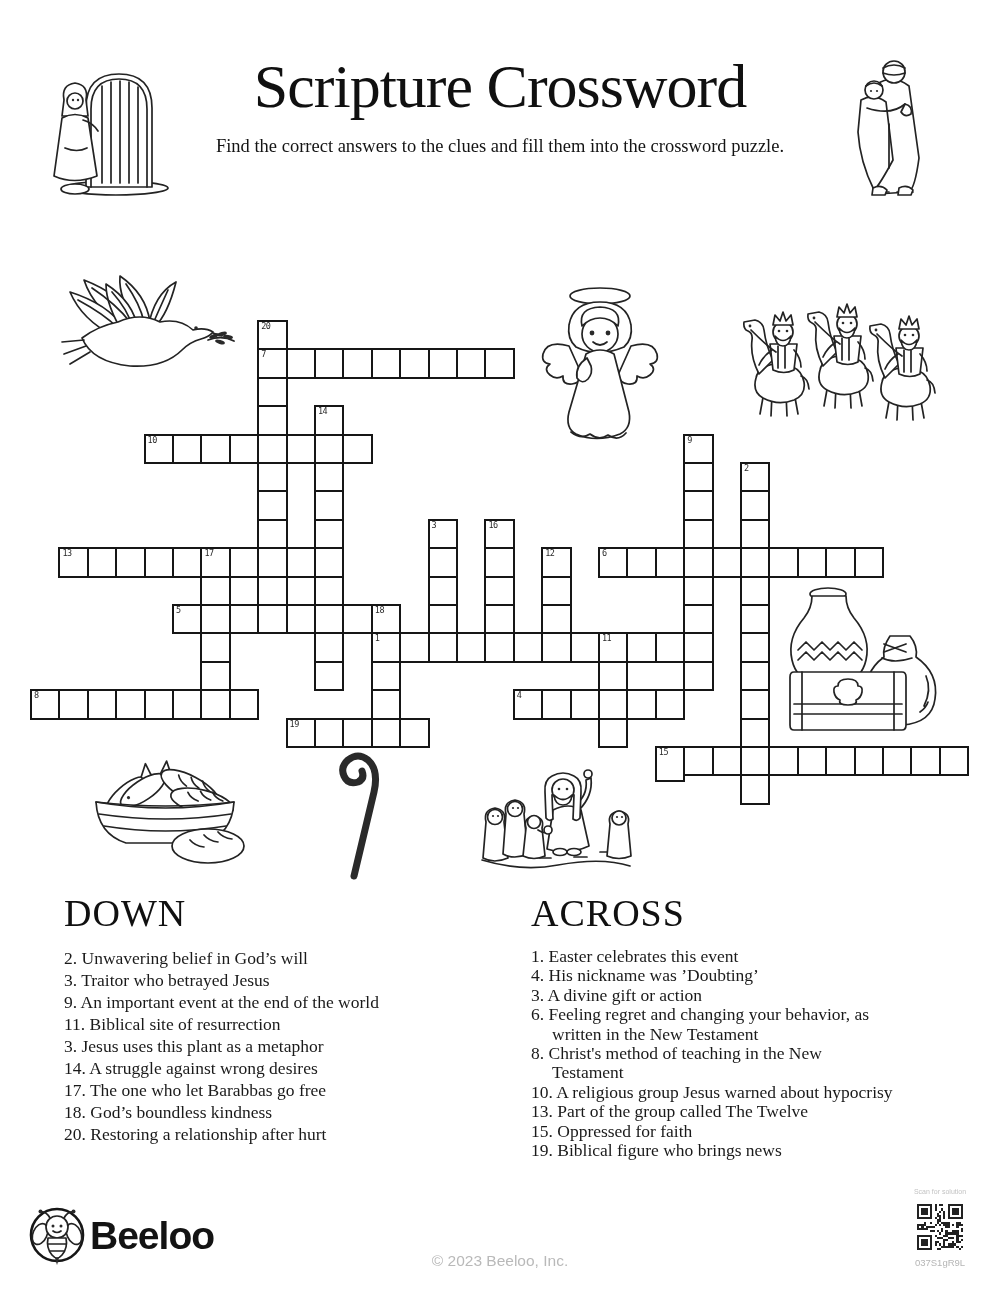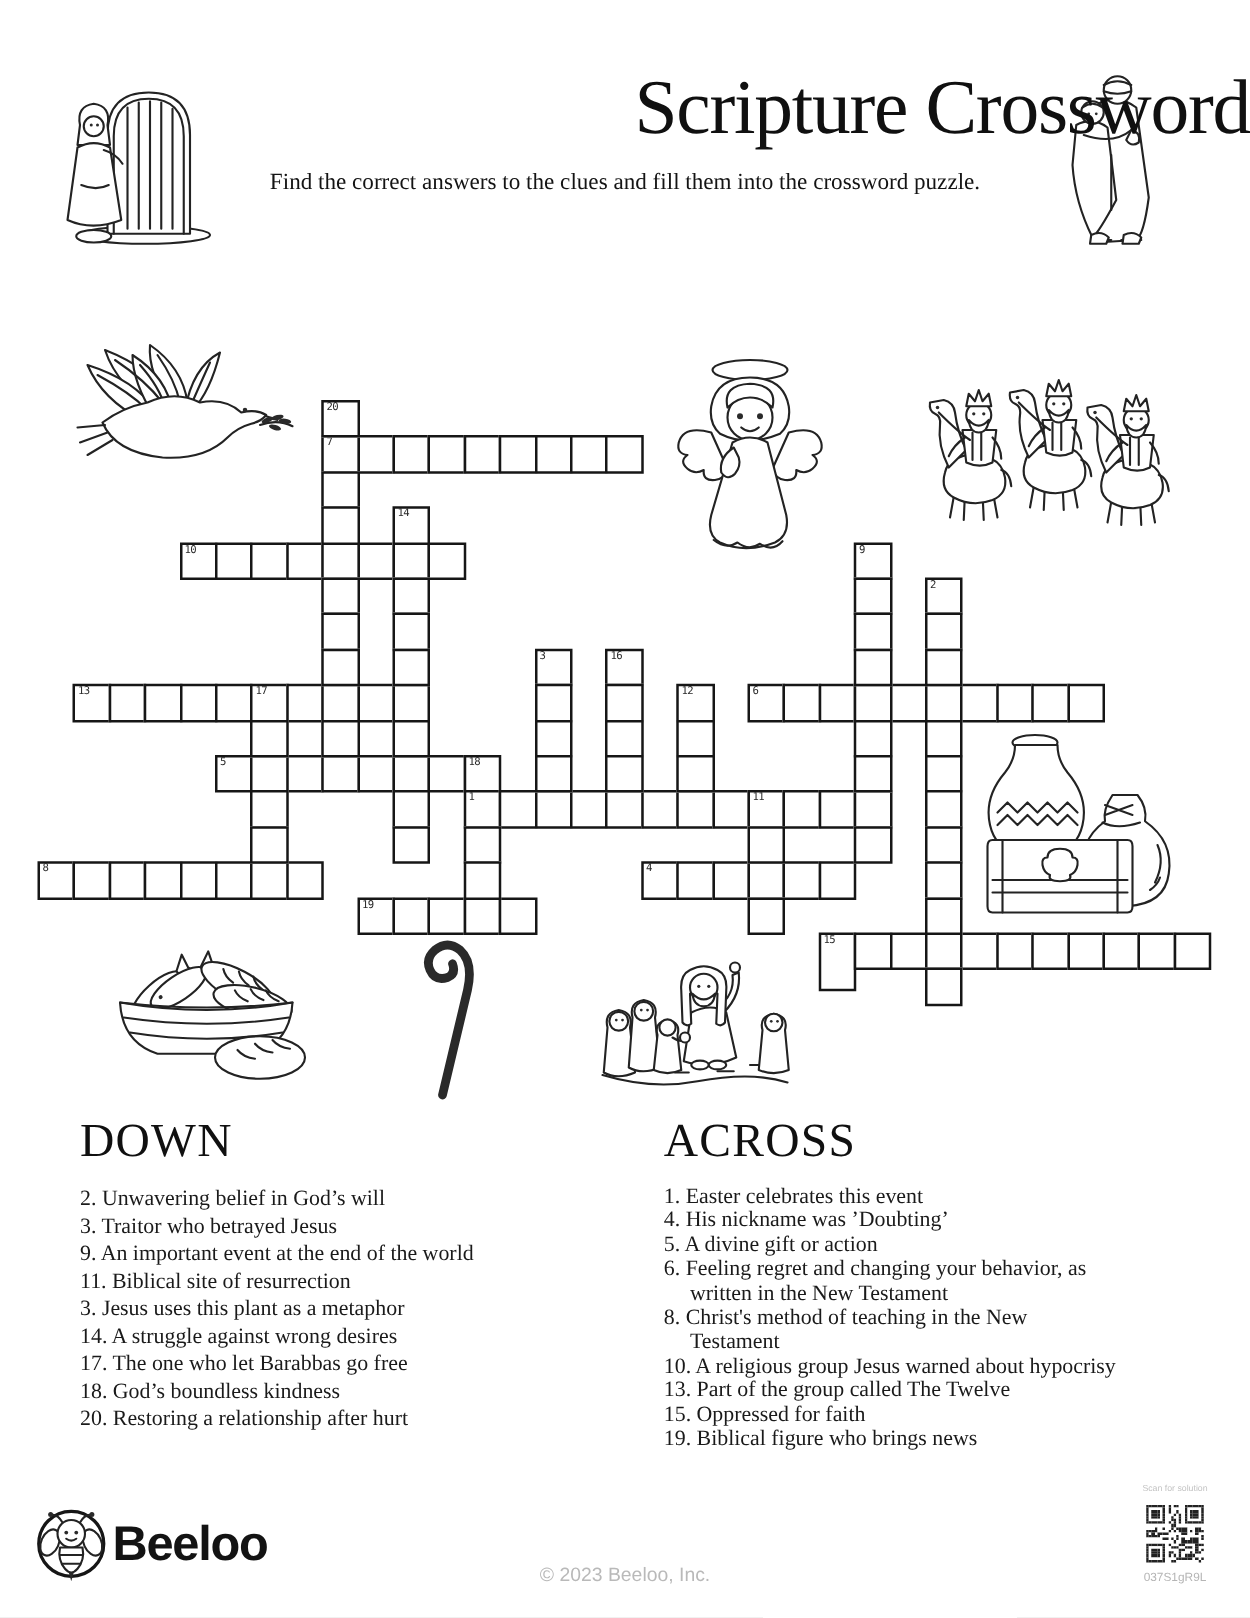--- a/index.html
+++ b/index.html
@@ -4,21 +4,21 @@
 <style>
   html,body{margin:0;padding:0;background:#e8e8e8;}
   .page{position:relative;width:1000px;height:1294px;background:#ffffff;margin:0 auto;
         font-family:"Liberation Serif","DejaVu Serif",serif;color:#161616;overflow:hidden;}
   svg{position:absolute;overflow:visible;}
   svg *{vector-effect:non-scaling-stroke;}
   .line{fill:none;stroke:#232323;stroke-width:1.7;stroke-linecap:round;stroke-linejoin:round;}
   .fillw{fill:#ffffff;stroke:#232323;stroke-width:1.7;stroke-linejoin:round;}
   .solid{fill:#2a2a2a;stroke:none;}
 
-  .title{position:absolute;left:0;right:0;top:54px;text-align:right;
+  .title{position:absolute;left:0;right:0;top:54px;text-align:center;
          font-size:62px;line-height:64px;font-weight:500;letter-spacing:-1px;color:#101010;}
   .subtitle{position:absolute;left:0;right:0;top:136px;text-align:center;
             font-size:18.5px;color:#141414;}
 
   .grid-layer{position:absolute;left:0;top:0;}
   .cell{position:absolute;background:#fff;border:2px solid #161616;box-sizing:border-box;}
   .cellnum{position:absolute;top:-1px;left:2px;
            font-family:"DejaVu Sans Mono","Liberation Mono",monospace;
            font-size:8.5px;line-height:10px;color:#2b2b2b;letter-spacing:-0.5px;}
 
@@ -313,21 +313,21 @@
       <div class="cell" style="left: 598px; top: 689.2px; width: 30.4px; height: 30.4px;"></div>
       <div class="cell" style="left: 626.4px; top: 689.2px; width: 30.4px; height: 30.4px;"></div>
       <div class="cell" style="left: 654.8px; top: 689.2px; width: 30.4px; height: 30.4px;"></div>
       <div class="cell" style="left: 285.6px; top: 717.6px; width: 30.4px; height: 30.4px;">
         <span class="cellnum">19</span>
       </div>
       <div class="cell" style="left: 314px; top: 717.6px; width: 30.4px; height: 30.4px;"></div>
       <div class="cell" style="left: 342.4px; top: 717.6px; width: 30.4px; height: 30.4px;"></div>
       <div class="cell" style="left: 370.8px; top: 717.6px; width: 30.4px; height: 30.4px;"></div>
       <div class="cell" style="left: 399.2px; top: 717.6px; width: 30.4px; height: 30.4px;"></div>
-      <div class="cell" style="left: 654.8px; top: 746px; width: 30.4px; height: 47px;">
+      <div class="cell" style="left: 654.8px; top: 746px; width: 30.4px; height: 36px;">
         <span class="cellnum">15</span>
       </div>
       <div class="cell" style="left: 683.2px; top: 746px; width: 30.4px; height: 30.4px;"></div>
       <div class="cell" style="left: 711.6px; top: 746px; width: 30.4px; height: 30.4px;"></div>
       <div class="cell" style="left: 740px; top: 746px; width: 30.4px; height: 30.4px;"></div>
       <div class="cell" style="left: 768.4px; top: 746px; width: 30.4px; height: 30.4px;"></div>
       <div class="cell" style="left: 796.8px; top: 746px; width: 30.4px; height: 30.4px;"></div>
       <div class="cell" style="left: 825.2px; top: 746px; width: 30.4px; height: 30.4px;"></div>
       <div class="cell" style="left: 853.6px; top: 746px; width: 30.4px; height: 30.4px;"></div>
       <div class="cell" style="left: 882px; top: 746px; width: 30.4px; height: 30.4px;"></div>
@@ -411,21 +411,21 @@
         <div class="clue">18. God’s boundless kindness</div>
         <div class="clue">20. Restoring a relationship after hurt</div>
       </div>
   </div>
 
   <div class="clues clues-across">
     <h2>ACROSS</h2>
     <div id="across-list">
         <div class="clue">1. Easter celebrates this event</div>
         <div class="clue">4. His nickname was ’Doubting’</div>
-        <div class="clue">5. A divine gift or action</div>
+        <div class="clue">3. A divine gift or action</div>
         <div class="clue">6. Feeling regret and changing your behavior, as<span class="cont">written in the New Testament</span></div>
         <div class="clue">8. Christ's method of teaching in the New<span class="cont">Testament</span></div>
         <div class="clue">10. A religious group Jesus warned about hypocrisy</div>
         <div class="clue">13. Part of the group called The Twelve</div>
         <div class="clue">15. Oppressed for faith</div>
         <div class="clue">19. Biblical figure who brings news</div>
       </div>
   </div>
 
   <svg style="left:28px;top:1206px" width="58" height="60" viewBox="0 0 58 60">

